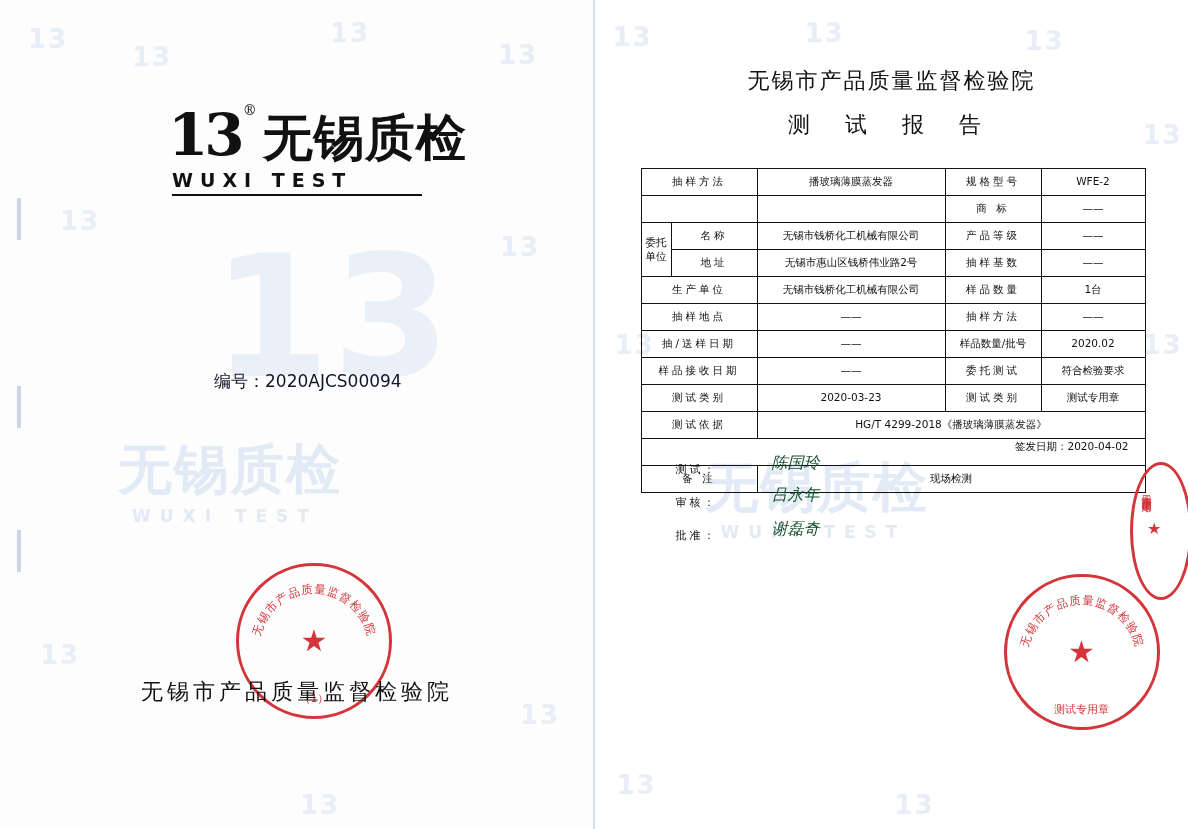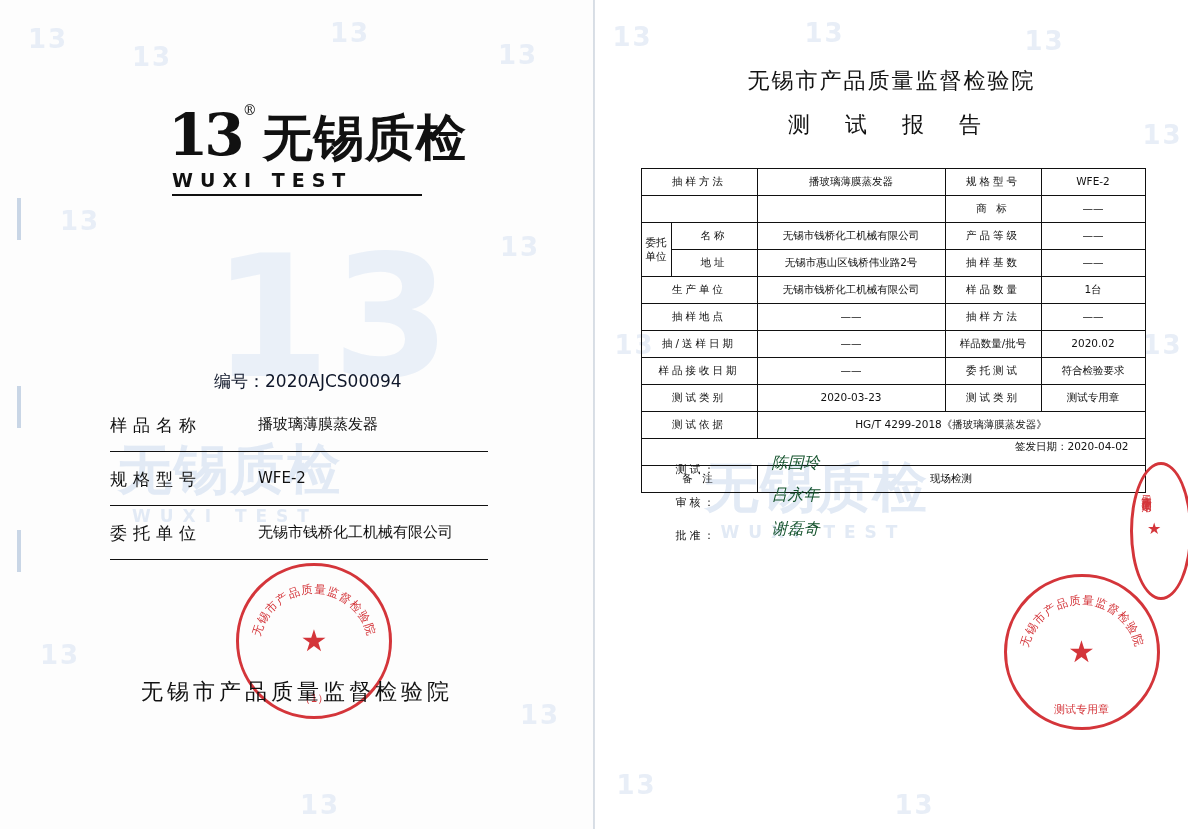--- a/index.html
+++ b/index.html
@@ -248,37 +248,20 @@
             <span class="reg">®</span>
           </div>
           <div class="logo-cn">无锡质检</div>
         </div>
         <div class="logo-en">WUXI TEST</div>
         <div class="logo-rule"></div>
       </div>
 
       <div class="doc-no">编号：2020AJCS00094</div>
 
-      <div class="fields">
-        <div class="field-row">
-          <div class="field-label">样品名称</div>
-          <div class="field-value">播玻璃薄膜蒸发器</div>
-          <div class="field-line"></div>
-        </div>
-        <div class="field-row">
-          <div class="field-label">规格型号</div>
-          <div class="field-value">WFE-2</div>
-          <div class="field-line"></div>
-        </div>
-        <div class="field-row">
-          <div class="field-label">委托单位</div>
-          <div class="field-value">无锡市钱桥化工机械有限公司</div>
-          <div class="field-line"></div>
-        </div>
-      </div>
 
       <div class="stamp stamp-left">
         <svg class="arc" viewBox="0 0 150 150">
           <defs>
               <path id="arcL" d="M 20,82 A 55,55 0 0 1 130,82"></path>
             </defs>
           <text><textPath href="#arcL" startOffset="50%" text-anchor="middle">无锡市产品质量监督检验院</textPath></text>
         </svg>
         <div class="star">★</div>
         <div class="bottom-txt">（1）</div>

